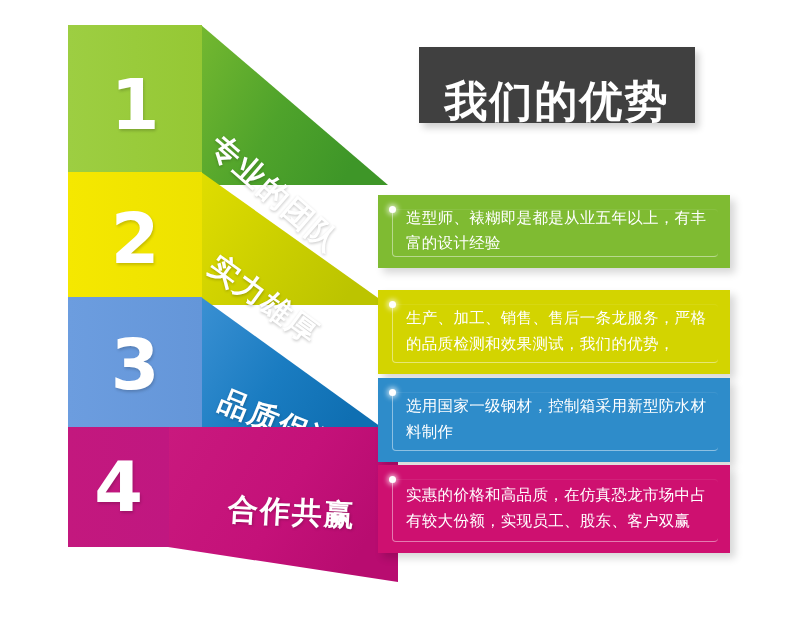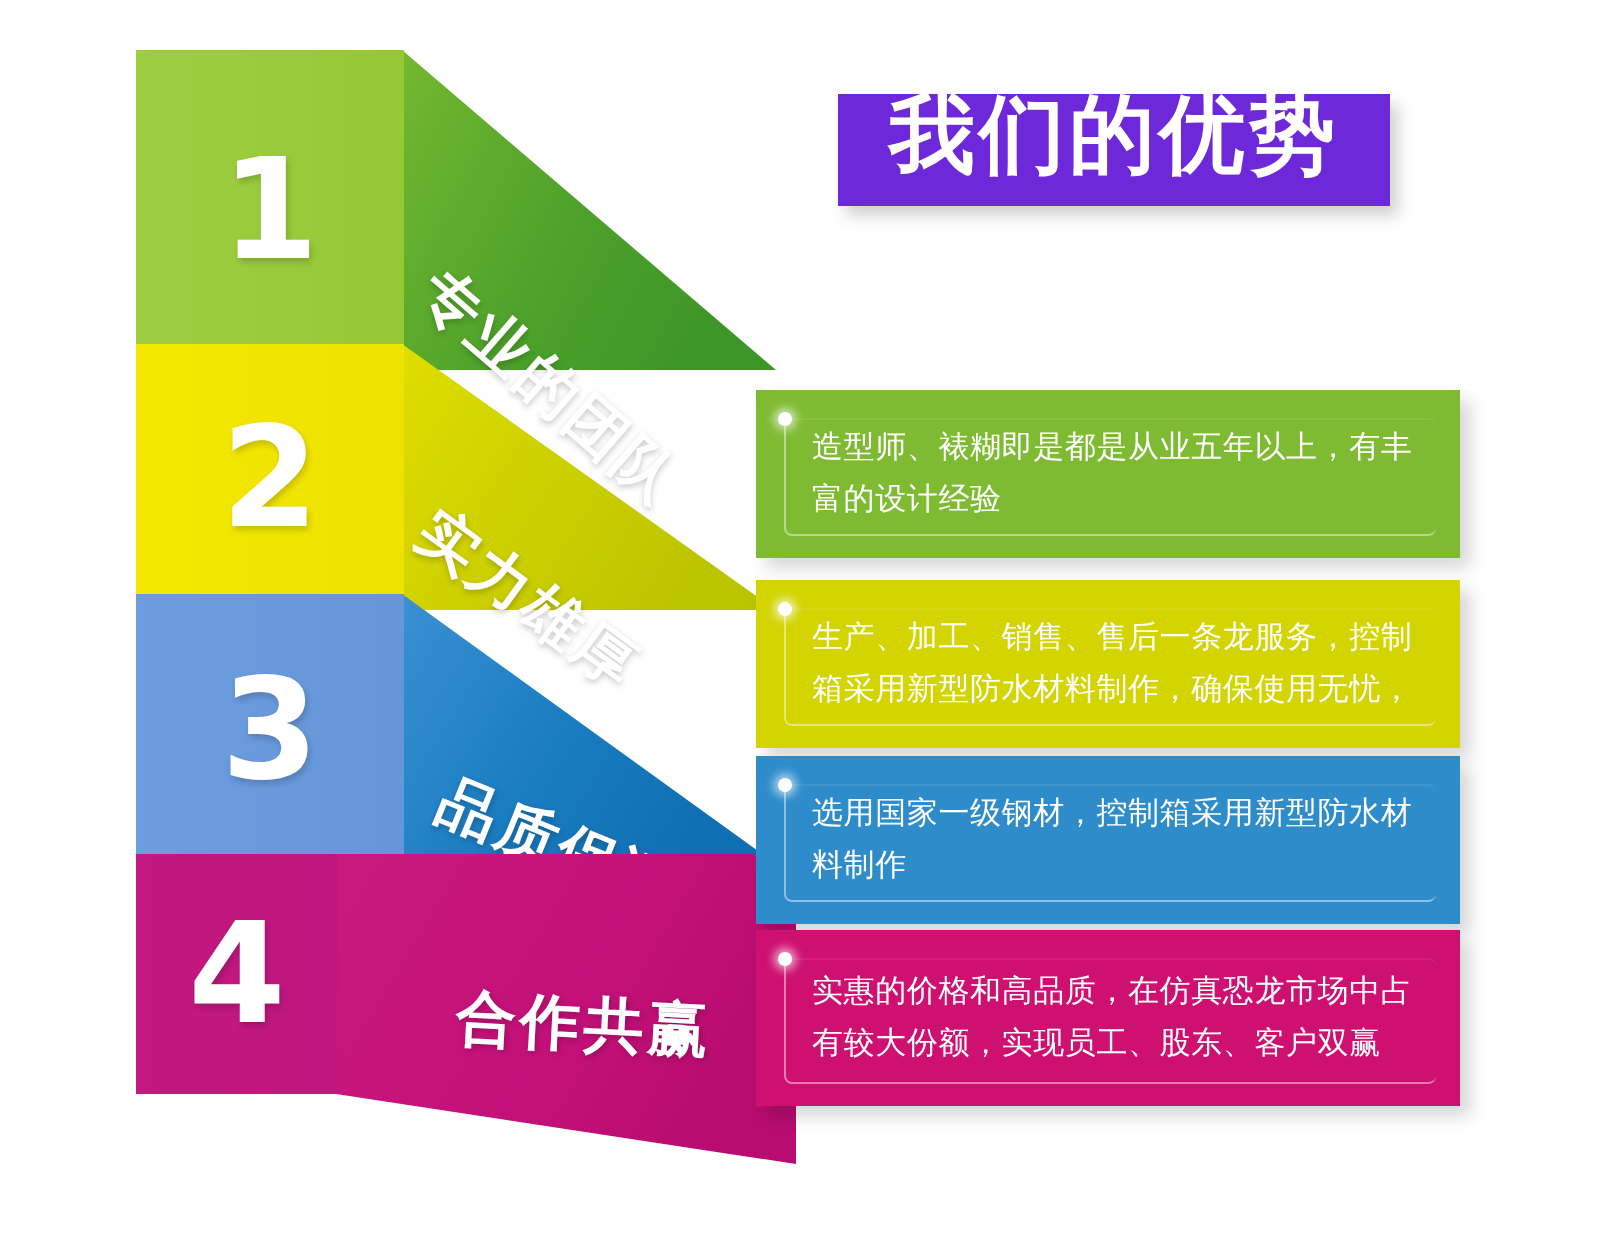--- a/index.html
+++ b/index.html
@@ -17,25 +17,25 @@
     background: #ffffff;
     overflow: hidden;
   }
 
   
   #title-banner {
     position: absolute;
     left: 419px;
     top: 47px;
     width: 276px;
-    height: 56px;
-    background: #6d28d9;
+    height: 76px;
+    background: #404040;
     box-shadow: 4px 5px 7px rgba(0,0,0,0.18);
     display: flex;
-    align-items: flex-start;
+    align-items: flex-end;
     justify-content: center;
   }
   #title-banner .title-text {
     color: #ffffff;
     font-size: 43px;
     font-weight: bold;
     letter-spacing: 2px;
     line-height: 1;
     white-space: nowrap;
   }
@@ -211,30 +211,30 @@
       </defs>
       <polygon points="100,0 330,0 330,155 100,120" fill="url(#g4)"></polygon>
       <rect x="0" y="0" width="101" height="120" fill="url(#f4)"></rect>
     </svg>
     <div class="face" style="width:101px; height:120px;">
       <span class="numeral">4</span>
     </div>
     <span class="ribbon-label" style="left:160px; top:62px; transform: rotate(3deg);">合作共赢</span>
   </div>
 
-  <div class="desc" style="left:378px; top:195px; width:352px; height:84px; background:#7FBB32;padding-left:32px;">
+  <div class="desc" style="left:378px; top:195px; width:352px; height:73px; background:#7FBB32;padding-left:32px;">
     <div class="desc-inner"></div>
     <div class="dot"></div>
     <div class="desc-text">造型师、裱糊即是都是从业五年以上，有丰富的设计经验</div>
   </div>
 
   <div class="desc" style="left:378px; top:290px; width:352px; height:84px; background:#D3D400;">
     <div class="desc-inner"></div>
     <div class="dot"></div>
-    <div class="desc-text">生产、加工、销售、售后一条龙服务，控制箱采用新型防水材料制作，确保使用无忧，</div>
+    <div class="desc-text">生产、加工、销售、售后一条龙服务，严格的品质检测和效果测试，我们的优势，</div>
   </div>
 
   <div class="desc" style="left:378px; top:378px; width:352px; height:84px; background:#2E8CCA;padding-left:36px;">
     <div class="desc-inner"></div>
     <div class="dot"></div>
     <div class="desc-text">选用国家一级钢材，控制箱采用新型防水材料制作</div>
   </div>
 
   <div class="desc" style="left:378px; top:465px; width:352px; height:88px; background:#CE1070;padding-left:14px;">
     <div class="desc-inner"></div>

